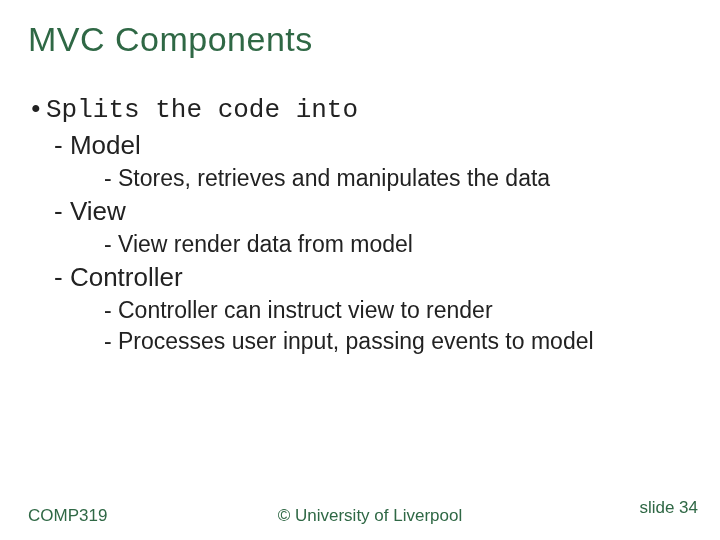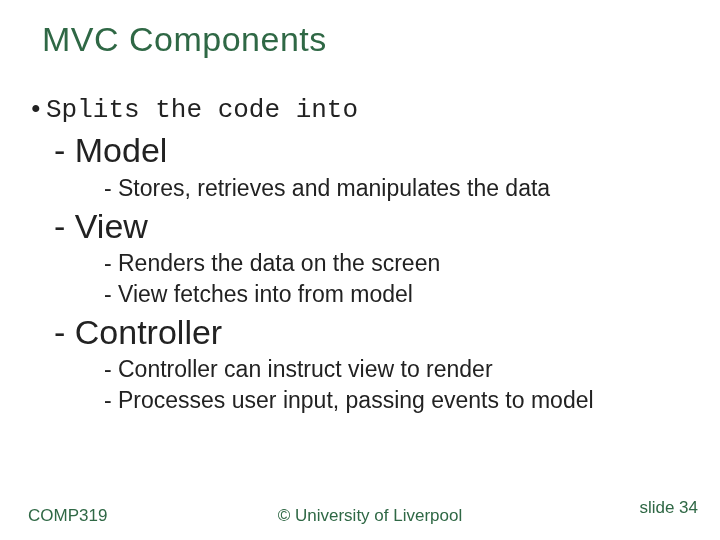--- a/index.html
+++ b/index.html
@@ -14,21 +14,21 @@
     position: relative;
   }
   .slide {
     width: 720px;
     height: 540px;
     position: relative;
     box-sizing: border-box;
   }
   .title {
     position: absolute;
-    left: 42px;
+    left: 28px;
     top: 20px;
     font-size: 34px;
     font-weight: 400;
     color: #2f6845;
     letter-spacing: 0.5px;
   }
   .body {
     position: absolute;
     left: 28px;
     top: 85px;
@@ -36,21 +36,21 @@
     font-size: 26px;
     line-height: 1.2;
   }
   .b1 {
     margin: 10px 0 4px 0;
     font-family: Liberation Mono, monospace;
   }
   .b1 .bul { display:inline-block; width: 18px; }
   .b2 {
     margin: 0 0 4px 26px;
-    font-size: 34px;
+    font-size: 26px;
   }
   .b3 {
     margin: 3px 0 3px 76px;
     font-size: 23px;
   }
   .b3 .dash {
     display: inline-block;
     width: 14px;
   }
   .b3 .wrap {
@@ -103,24 +103,21 @@
       - <span>Model</span>
     </div>
     <div class="b3">
       <span class="dash">-</span><span class="wrap">Stores, retrieves and manipulates the data</span>
     </div>
 
     <div class="b2">
       - <span>View</span>
     </div>
     <div class="b3">
-      <span class="dash">-</span><span class="wrap">Renders the data on the screen</span>
-    </div>
-    <div class="b3">
-      <span class="dash">-</span><span class="wrap">View fetches into from model</span>
+      <span class="dash">-</span><span class="wrap">View render data from model</span>
     </div>
 
     <div class="b2">
       - <span>Controller</span>
     </div>
     <div class="b3">
       <span class="dash">-</span><span class="wrap">Controller can instruct view to render</span>
     </div>
     <div class="b3">
       <span class="dash">-</span><span class="wrap">Processes user input, passing events to model</span>

